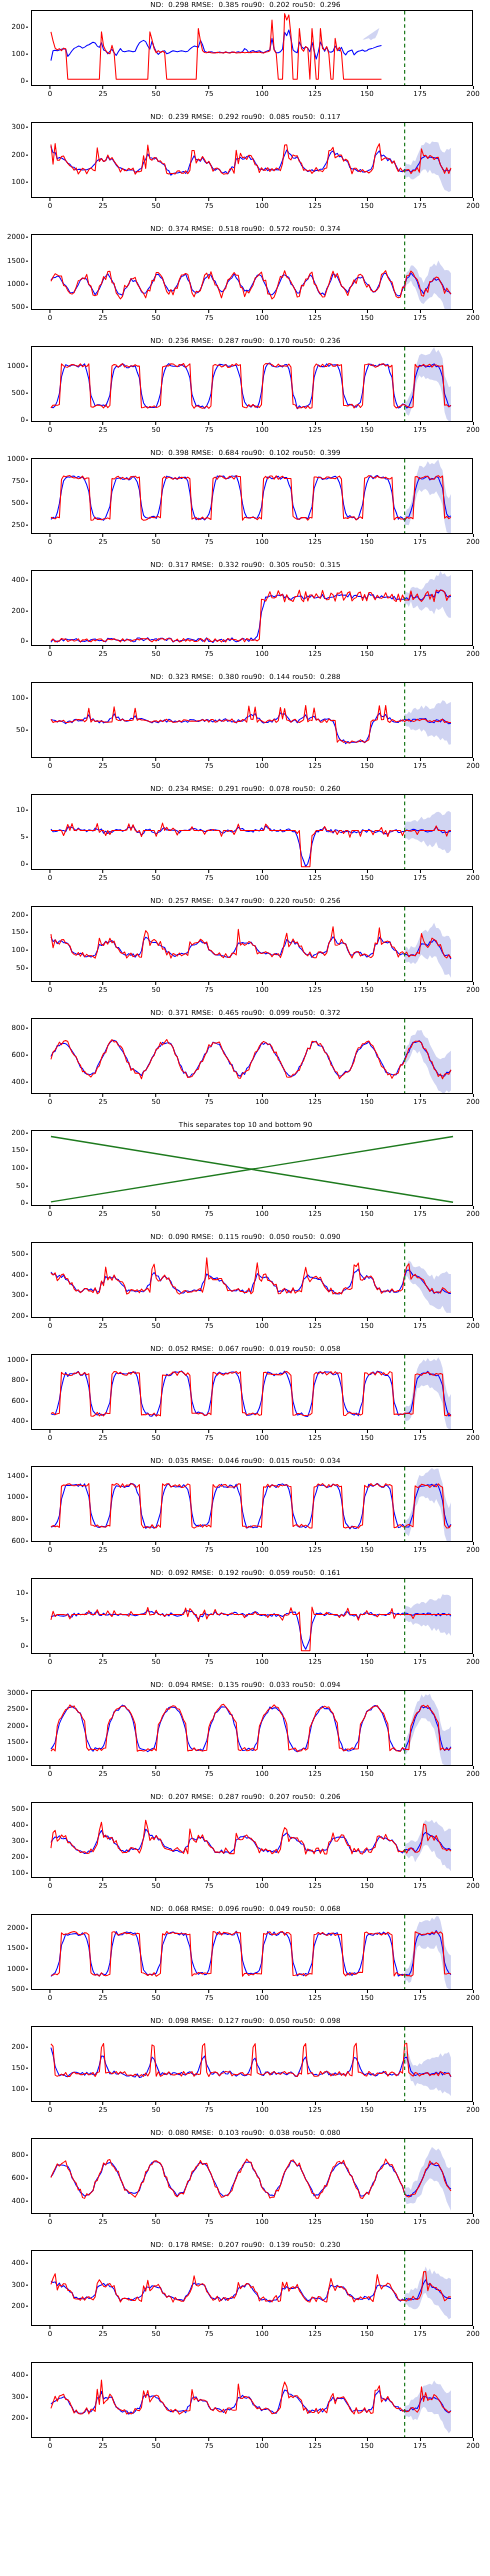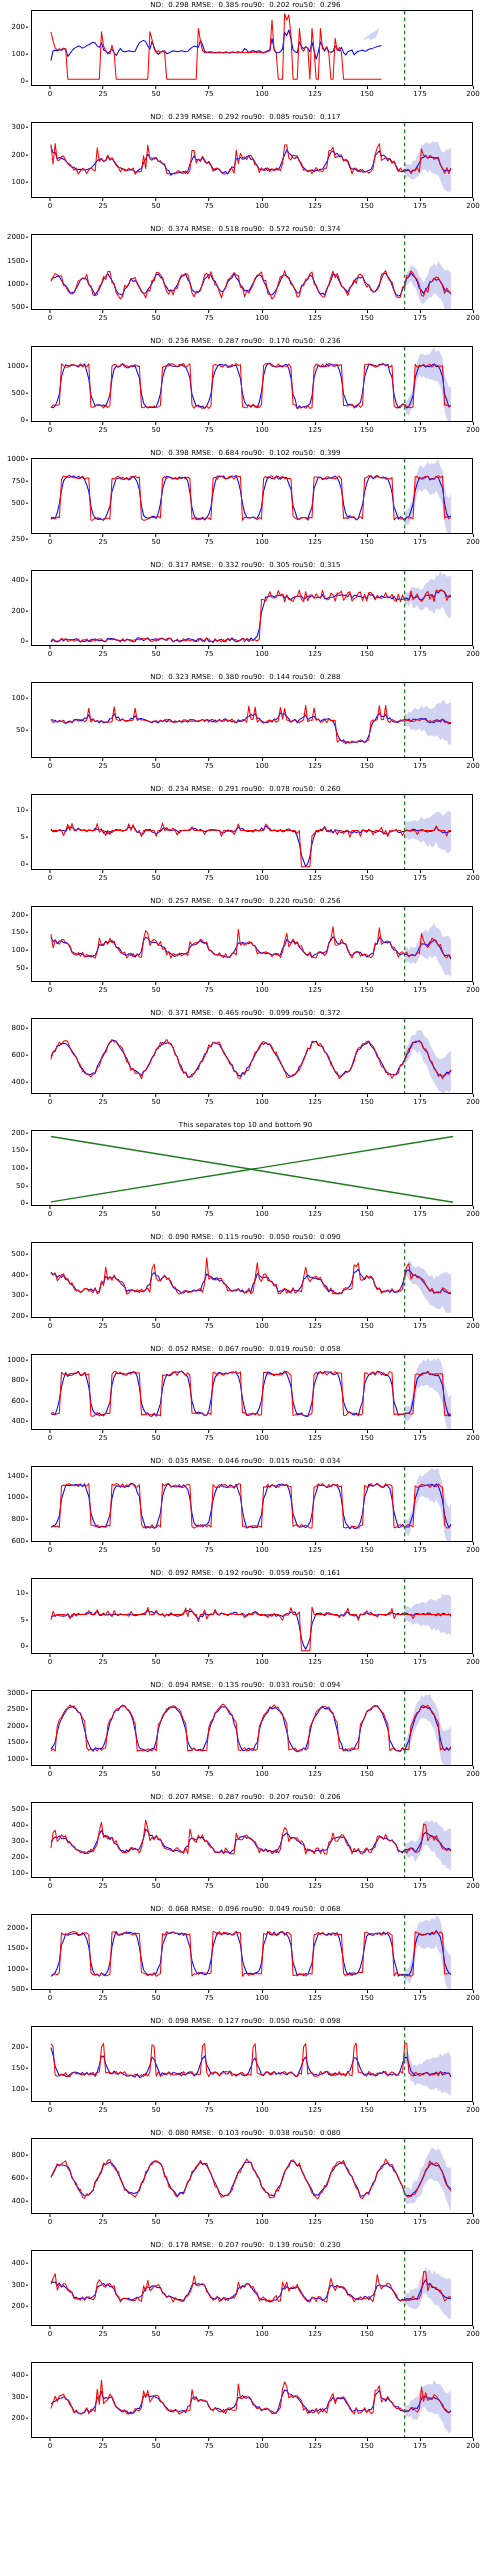--- a/index.html
+++ b/index.html
@@ -146,21 +146,21 @@
         <div class="xtick" style="left: 231px;">100</div>
         <div class="xtick" style="left: 284px;">125</div>
         <div class="xtick" style="left: 336px;">150</div>
         <div class="xtick" style="left: 389px;">175</div>
         <div class="xtick" style="left: 442px;">200</div>
       </div>
     </div>
     <div class="panel">
       <div class="panel-title">ND:  0.398 RMSE:  0.684 rou90:  0.102 rou50:  0.399</div>
       <div class="ytick-labels">
-        <div class="ytick" style="top: 81px;">250</div>
+        <div class="ytick" style="top: 67px;">250</div>
         <div class="ytick" style="top: 45px;">500</div>
         <div class="ytick" style="top: 23px;">750</div>
         <div class="ytick" style="top: 1.7px;">1000</div>
       </div>
       <div class="axes">
         <svg viewBox="0 0 721 124" preserveAspectRatio="none">
           <path d="M610.61 95.70 L614.06 84.56 L617.51 82.69 L620.96 74.97 L624.41 59.04 L627.86 35.03 L631.31 23.66 L634.76 11.37 L638.21 11.56 L641.66 14.67 L645.11 10.79 L648.56 3.77 L652.00 9.24 L655.45 6.89 L658.90 8.94 L662.35 4.55 L665.80 0.94 L669.25 13.05 L672.70 19.00 L676.15 43.67 L679.60 61.62 L683.05 66.02 L686.50 58.68 L686.50 124.00 L683.05 124.00 L679.60 122.64 L676.15 106.44 L672.70 78.09 L669.25 67.65 L665.80 60.80 L662.35 53.94 L658.90 58.34 L655.45 58.04 L652.00 60.95 L648.56 53.59 L645.11 50.46 L641.66 51.33 L638.21 55.30 L634.76 50.94 L631.31 57.20 L627.86 71.33 L624.41 90.96 L620.96 99.31 L617.51 111.15 L614.06 110.38 L610.61 110.60 Z" fill="#aab0e8" fill-opacity="0.55" stroke="none"></path>
           <path d="M31.05 101.26 L34.50 97.67 L37.95 99.48 L41.40 90.12 L44.85 74.90 L48.30 52.54 L51.75 36.59 L55.20 31.86 L58.65 29.70 L62.10 30.47 L65.55 28.71 L69.00 28.65 L72.44 31.66 L75.89 29.35 L79.34 30.92 L82.79 30.17 L86.24 34.96 L89.69 43.21 L93.14 54.71 L96.59 79.32 L100.04 92.80 L103.49 99.90 L106.94 98.73 L110.39 99.21 L113.84 100.81 L117.29 102.68 L120.74 97.65 L124.19 88.58 L127.64 79.69 L131.09 54.12 L134.54 43.23 L137.99 32.88 L141.44 32.16 L144.89 31.28 L148.34 33.90 L151.79 33.88 L155.24 31.21 L158.69 35.10 L162.14 33.13 L165.59 28.86 L169.04 32.63 L172.49 38.70 L175.94 51.91 L179.39 78.69 L182.84 94.40 L186.29 98.14 L189.74 98.87 L193.19 99.34 L196.64 96.33 L200.09 95.91 L203.54 99.62 L206.99 90.76 L210.44 75.10 L213.89 50.80 L217.33 38.76 L220.78 28.70 L224.23 29.92 L227.68 30.92 L231.13 32.51 L234.58 32.29 L238.03 33.87 L241.48 30.02 L244.93 32.85 L248.38 30.80 L251.83 30.54 L255.28 37.32 L258.73 56.43 L262.18 81.36 L265.63 94.19 L269.08 101.75 L272.53 99.10 L275.98 100.90 L279.43 99.20 L282.88 102.07 L286.33 98.16 L289.78 92.62 L293.23 80.59 L296.68 55.93 L300.13 38.87 L303.58 28.53 L307.03 29.80 L310.48 29.47 L313.93 28.33 L317.38 32.95 L320.83 32.87 L324.28 31.01 L327.73 28.28 L331.18 29.11 L334.63 28.01 L338.08 38.06 L341.53 52.80 L344.98 75.25 L348.43 90.07 L351.88 97.63 L355.33 98.62 L358.78 98.69 L362.22 96.91 L365.67 99.23 L369.12 98.90 L372.57 91.60 L376.02 81.23 L379.47 54.36 L382.92 40.64 L386.37 30.14 L389.82 30.85 L393.27 33.14 L396.72 32.34 L400.17 30.24 L403.62 29.03 L407.07 33.87 L410.52 31.02 L413.97 30.88 L417.42 31.15 L420.87 42.22 L424.32 50.18 L427.77 78.72 L431.22 88.08 L434.67 100.11 L438.12 101.16 L441.57 98.38 L445.02 97.96 L448.47 98.07 L451.92 100.57 L455.37 89.74 L458.82 80.27 L462.27 49.27 L465.72 39.71 L469.17 30.33 L472.62 30.45 L476.07 34.48 L479.52 32.69 L482.97 33.69 L486.42 31.41 L489.87 31.73 L493.32 30.28 L496.77 28.86 L500.22 31.73 L503.67 39.26 L507.11 51.15 L510.56 75.90 L514.01 91.04 L517.46 97.63 L520.91 94.88 L524.36 98.42 L527.81 97.58 L531.26 101.68 L534.71 99.61 L538.16 88.00 L541.61 77.01 L545.06 55.00 L548.51 40.75 L551.96 31.52 L555.41 27.92 L558.86 33.10 L562.31 29.32 L565.76 27.63 L569.21 30.98 L572.66 31.07 L576.11 30.26 L579.56 33.33 L583.01 33.51 L586.46 42.30 L589.91 56.16 L593.36 80.99 L596.81 89.62 L600.26 100.84 L603.71 96.81 L607.16 98.95 L610.61 103.15 L614.06 97.47 L617.51 96.92 L620.96 87.14 L624.41 75.00 L627.86 53.18 L631.31 40.43 L634.76 31.15 L638.21 33.43 L641.66 33.00 L645.11 30.63 L648.56 28.68 L652.00 35.10 L655.45 32.47 L658.90 33.64 L662.35 29.24 L665.80 30.87 L669.25 40.35 L672.70 48.55 L676.15 75.06 L679.60 92.13 L683.05 97.37 L686.50 95.39" fill="none" stroke="#0000ff" stroke-width="1.7" stroke-linejoin="round"></path>
           <path d="M31.05 97.57 L34.50 99.35 L37.95 100.33 L41.40 97.35 L44.85 98.61 L48.30 34.22 L51.75 28.42 L55.20 29.59 L58.65 28.29 L62.10 27.66 L65.55 30.74 L69.00 31.78 L72.44 31.10 L75.89 33.23 L79.34 32.44 L82.79 28.68 L86.24 33.86 L89.69 31.86 L93.14 31.66 L96.59 102.50 L100.04 102.33 L103.49 97.66 L106.94 101.34 L110.39 101.15 L113.84 101.69 L117.29 100.31 L120.74 100.30 L124.19 98.58 L127.64 100.71 L131.09 32.81 L134.54 33.63 L137.99 30.70 L141.44 28.91 L144.89 33.41 L148.34 30.81 L151.79 32.99 L155.24 32.76 L158.69 34.10 L162.14 29.28 L165.59 30.27 L169.04 28.69 L172.49 31.82 L175.94 30.28 L179.39 100.12 L182.84 102.72 L186.29 102.41 L189.74 100.48 L193.19 97.54 L196.64 97.80 L200.09 98.42 L203.54 97.33 L206.99 96.54 L210.44 98.33 L213.89 32.85 L217.33 29.48 L220.78 32.48 L224.23 30.39 L227.68 32.11 L231.13 34.25 L234.58 31.24 L238.03 33.57 L241.48 32.37 L244.93 30.53 L248.38 31.18 L251.83 33.01 L255.28 30.28 L258.73 33.10 L262.18 100.76 L265.63 98.78 L269.08 98.23 L272.53 101.75 L275.98 100.11 L279.43 97.28 L282.88 100.98 L286.33 97.89 L289.78 99.20 L293.23 101.29 L296.68 32.67 L300.13 30.35 L303.58 33.92 L307.03 28.04 L310.48 28.70 L313.93 31.52 L317.38 33.38 L320.83 31.71 L324.28 28.83 L327.73 30.26 L331.18 33.61 L334.63 27.88 L338.08 29.23 L341.53 29.22 L344.98 102.76 L348.43 97.68 L351.88 98.44 L355.33 99.00 L358.78 97.86 L362.22 97.61 L365.67 98.90 L369.12 101.67 L372.57 97.71 L376.02 100.39 L379.47 32.92 L382.92 29.17 L386.37 33.15 L389.82 28.65 L393.27 28.51 L396.72 34.06 L400.17 28.11 L403.62 34.01 L407.07 30.84 L410.52 28.76 L413.97 32.77 L417.42 32.57 L420.87 32.77 L424.32 32.63 L427.77 96.08 L431.22 98.95 L434.67 101.08 L438.12 100.68 L441.57 98.04 L445.02 98.23 L448.47 98.23 L451.92 102.59 L455.37 97.81 L458.82 98.79 L462.27 30.30 L465.72 30.23 L469.17 31.35 L472.62 30.87 L476.07 32.95 L479.52 33.09 L482.97 30.07 L486.42 30.23 L489.87 32.21 L493.32 32.30 L496.77 33.14 L500.22 30.89 L503.67 28.74 L507.11 33.75 L510.56 99.71 L514.01 98.37 L517.46 99.73 L520.91 97.37 L524.36 97.39 L527.81 96.80 L531.26 102.07 L534.71 98.68 L538.16 96.94 L541.61 99.67 L545.06 31.81 L548.51 30.97 L551.96 27.72 L555.41 29.56 L558.86 31.08 L562.31 31.95 L565.76 28.52 L569.21 31.04 L572.66 31.88 L576.11 31.89 L579.56 30.56 L583.01 32.78 L586.46 33.57 L589.91 30.64 L593.36 101.94 L596.81 98.13 L600.26 97.52 L603.71 100.45 L607.16 100.38 L610.61 102.01 L614.06 97.41 L617.51 99.38 L620.96 98.00 L624.41 100.09 L627.86 29.76 L631.31 29.44 L634.76 33.41 L638.21 31.61 L641.66 30.43 L645.11 28.74 L648.56 29.39 L652.00 33.03 L655.45 34.09 L658.90 33.68 L662.35 29.35 L665.80 27.84 L669.25 31.10 L672.70 28.48 L676.15 99.26 L679.60 96.27 L683.05 100.02 L686.50 97.92" fill="none" stroke="#ff0000" stroke-width="1.7" stroke-linejoin="round"></path>
           <line x1="610.6076555023923" x2="610.6076555023923" y1="0" y2="124" stroke="#1d7a1d" stroke-width="2" stroke-dasharray="6 5"></line>

